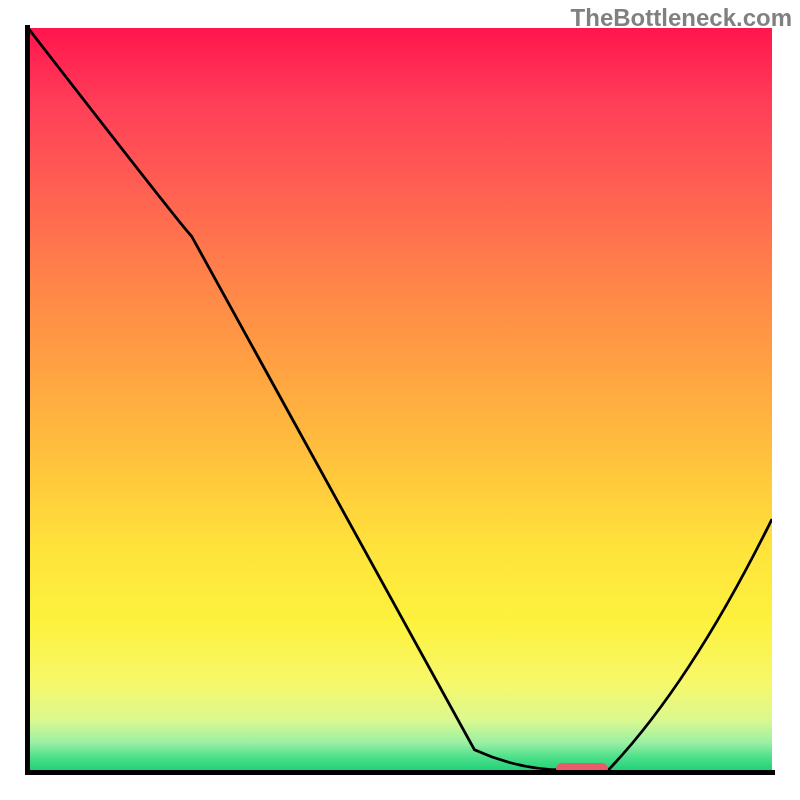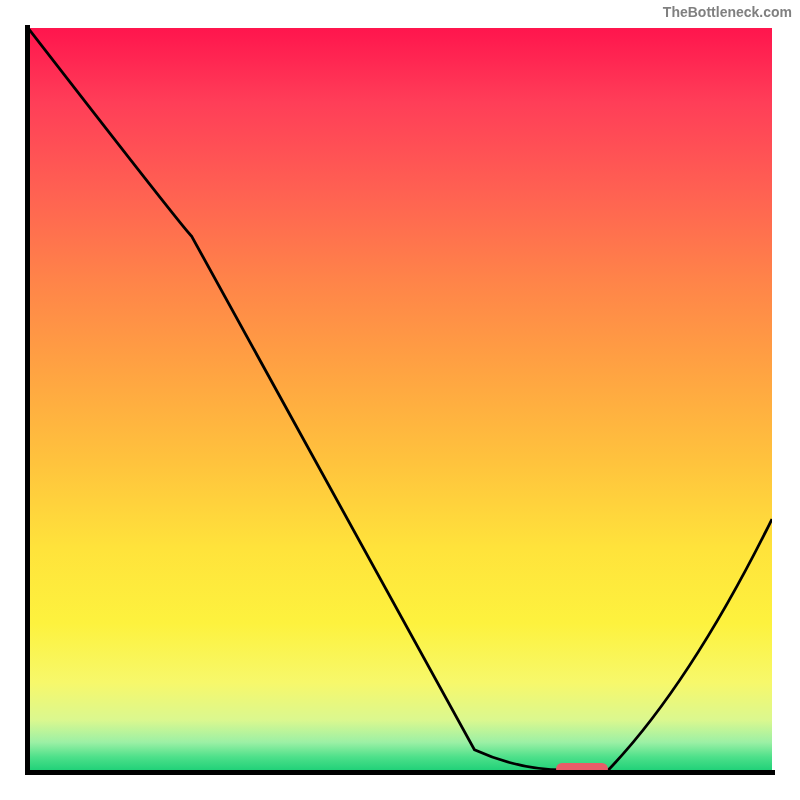--- a/index.html
+++ b/index.html
@@ -63,21 +63,21 @@
   height: 12px;
   border-radius: 6px;
   background: #e85c68;
 }
 .watermark {
   position: absolute;
   top: 4px;
   right: 8px;
   font-family: Arial, Helvetica, sans-serif;
   font-weight: 700;
-  font-size: 14px;
+  font-size: 24px;
   color: #808080;
 }
 </style>
 </head>
 <body>
 
 <div class="chart-wrap">
 
   <div class="plot-area"></div>
 

